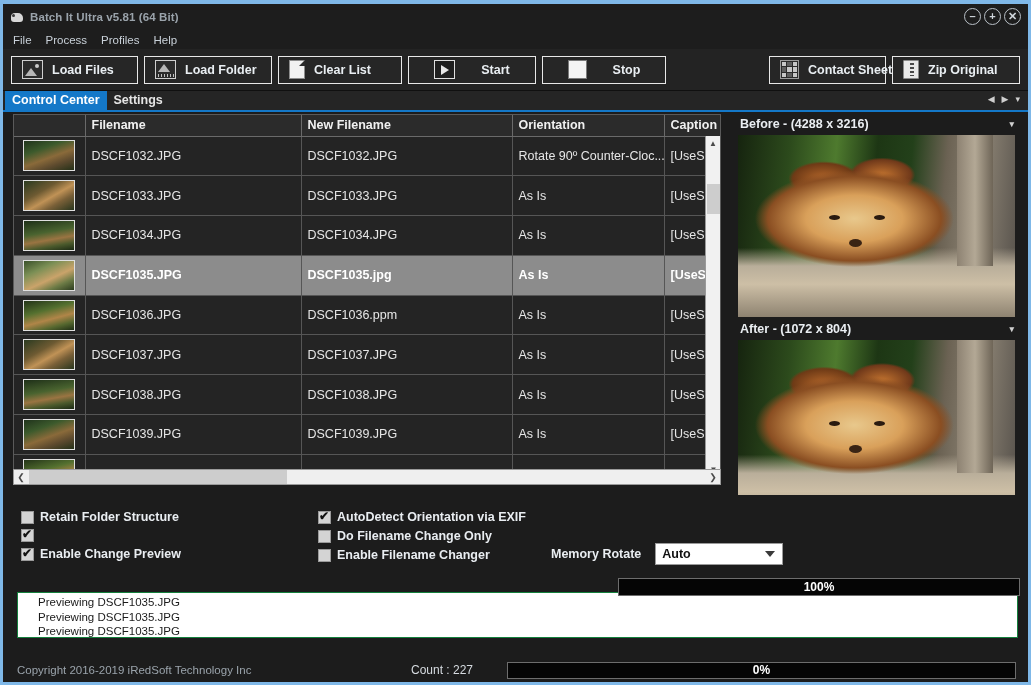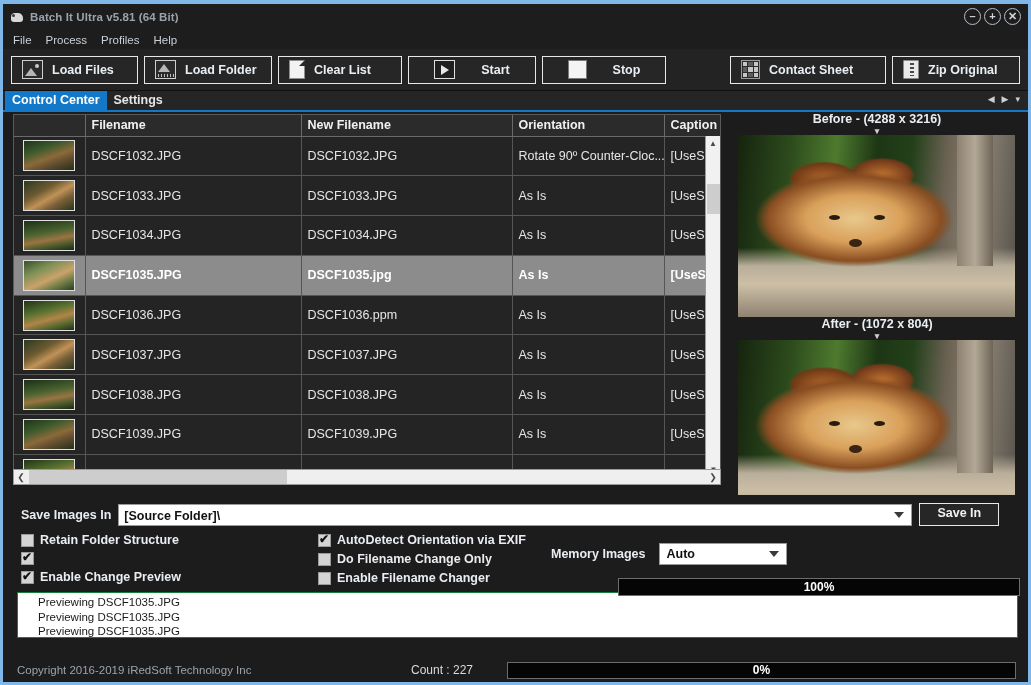--- a/index.html
+++ b/index.html
@@ -73,21 +73,21 @@
     font-size: 12.5px; font-weight: bold;
     display: flex; align-items: center;
     padding: 0 10px; gap: 9px; cursor: pointer;
     white-space: nowrap;
   }
   .tbtn.w1 { width: 127px; }
   .tbtn.w2 { width: 128px; }
   .tbtn.w3 { width: 124px; }
   .tbtn.w4 { width: 128px; justify-content: center; gap: 26px;}
   .tbtn.w5 { width: 124px; justify-content: center; gap: 26px; align-items: center;}
-  .tbtn.w6 { width: 156px; }
+  .tbtn.w6 { width: 117px; }
   .tbtn.w7 { width: 128px; }
   .spacer-flex { flex: 1; }
 
   .ic { width: 21px; height: 19px; position: relative; flex: none; }
   
   .ic-pic { border: 1.3px solid #cfcfcf; background: #2b2b2b; }
   .ic-pic::before {
     content: ""; position: absolute; left: 2px; bottom: 2px;
     border-left: 6px solid transparent; border-right: 6px solid transparent;
     border-bottom: 8px solid #b6b6b6;
@@ -236,21 +236,20 @@
 
   
   .previewpane {
     width: 290px; background: #1c1c1c; padding-left: 2px;
   }
   .pv-header {
     height: 23px; display: flex; align-items: center;
     justify-content: space-between; padding: 0 8px 0 6px;
     color: #eaeef2; font-size: 12.5px; font-weight: bold;
     background: #1c1c1c;
-    flex-direction: column;
   }
   .pv-header .cev { font-size: 9px; color: #d0d0d0; cursor: pointer; }
   .pv-img {
     width: 277px; height: 182px; margin-left: 4px; position: relative;
     overflow: hidden; background: #0d0d0d;
   }
   .pv-img.after { height: 185px; }
   .kangaroo {
     position: absolute; inset: 0;
     background:
@@ -590,28 +589,20 @@
             <div class="eye2"></div>
             <div class="nose"></div>
             <div class="post"></div>
         </div>
         <div class="pv-caption">Tree Kangaroo</div>
       </div>
     </div>
   </div>
 
   <div class="settings">
-    <div class="saverow">
-      <div class="lbl">Save Images In</div>
-      <div class="path-input">
-        <span>[Source Folder]\</span>
-        <span class="caret-d"></span>
-      </div>
-      <div class="savein-btn">Save In</div>
-    </div>
 
     <div class="checkgrid">
       <div class="ckcol c1" id="ckcol-left">
           <div class="ck">
             <span class="ckbox"></span>
             <span class="cklabel">Retain Folder Structure</span>
           </div>
           <div class="ck">
             <span class="ckbox on"></span>
           </div>
@@ -630,21 +621,21 @@
             <span class="cklabel">Do Filename Change Only</span>
           </div>
           <div class="ck">
             <span class="ckbox"></span>
             <span class="cklabel">Enable Filename Changer</span>
           </div>
         </div>
     </div>
 
     <div class="memblock">
-      <div class="mlbl">Memory Images</div>
+      <div class="mlbl">Memory Rotate</div>
       <div class="memsel">
         <span>Auto</span>
         <span class="caret-d"></span>
       </div>
     </div>
     <div class="membar">100%</div>
   </div>
 
   <div class="logbox">
     <div class="logline">Previewing DSCF1035.JPG</div>

